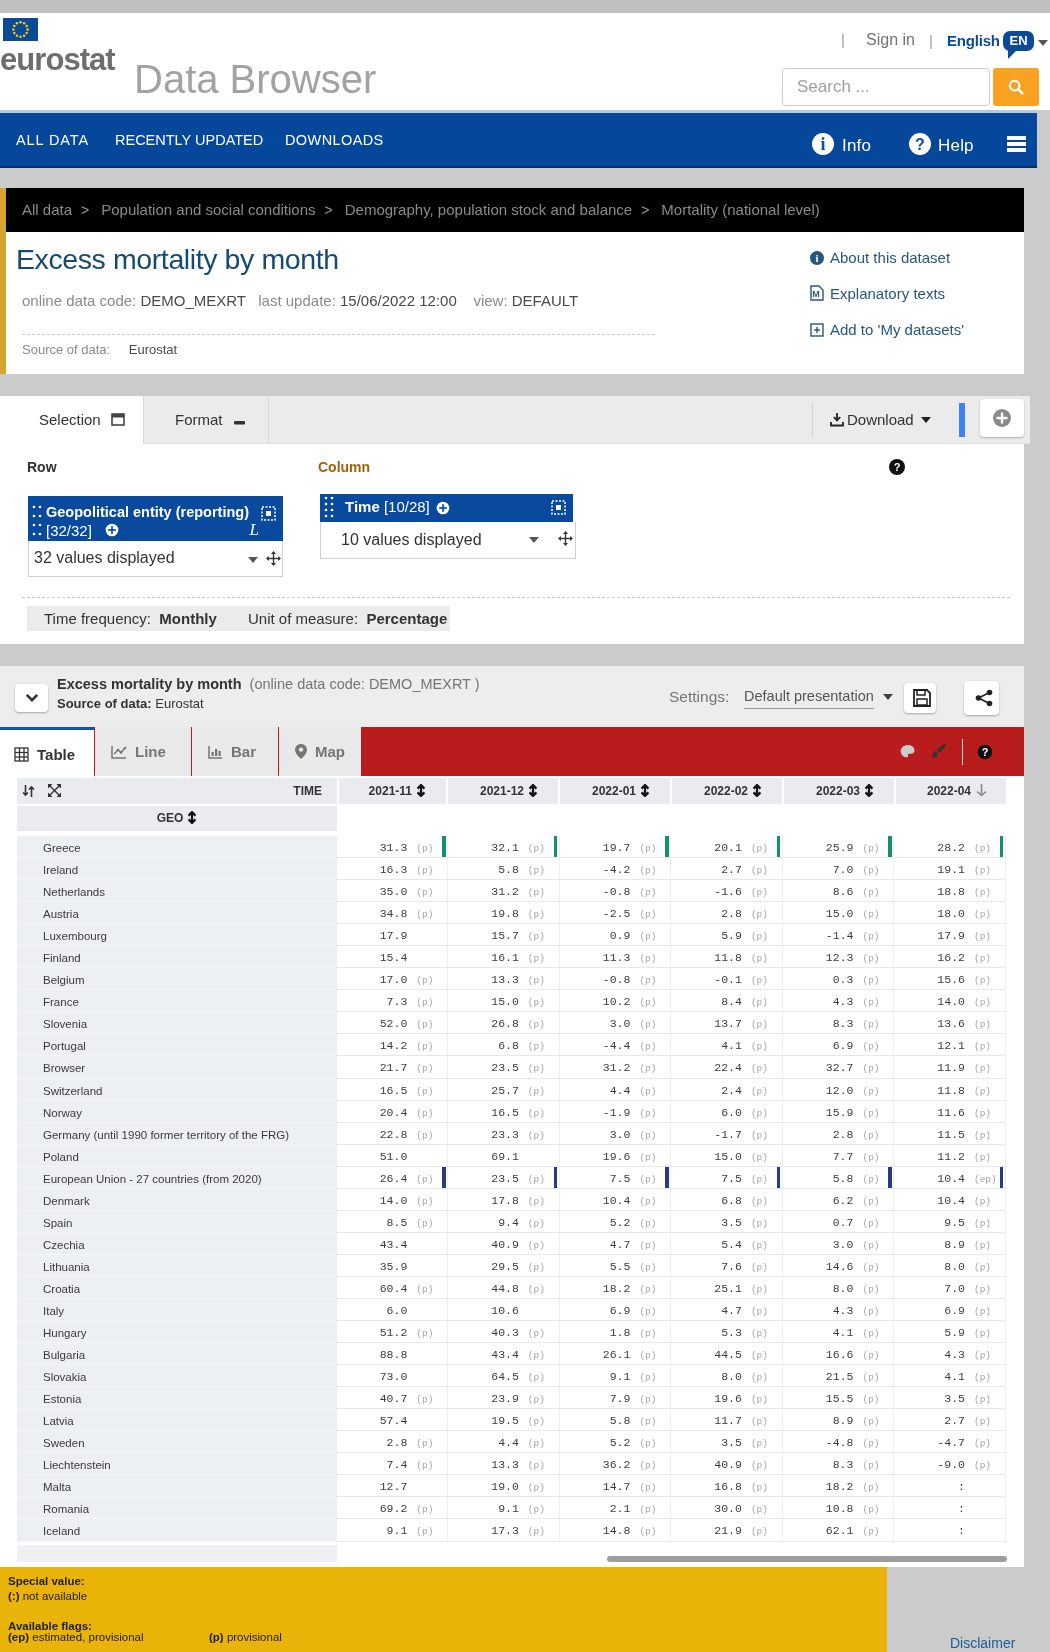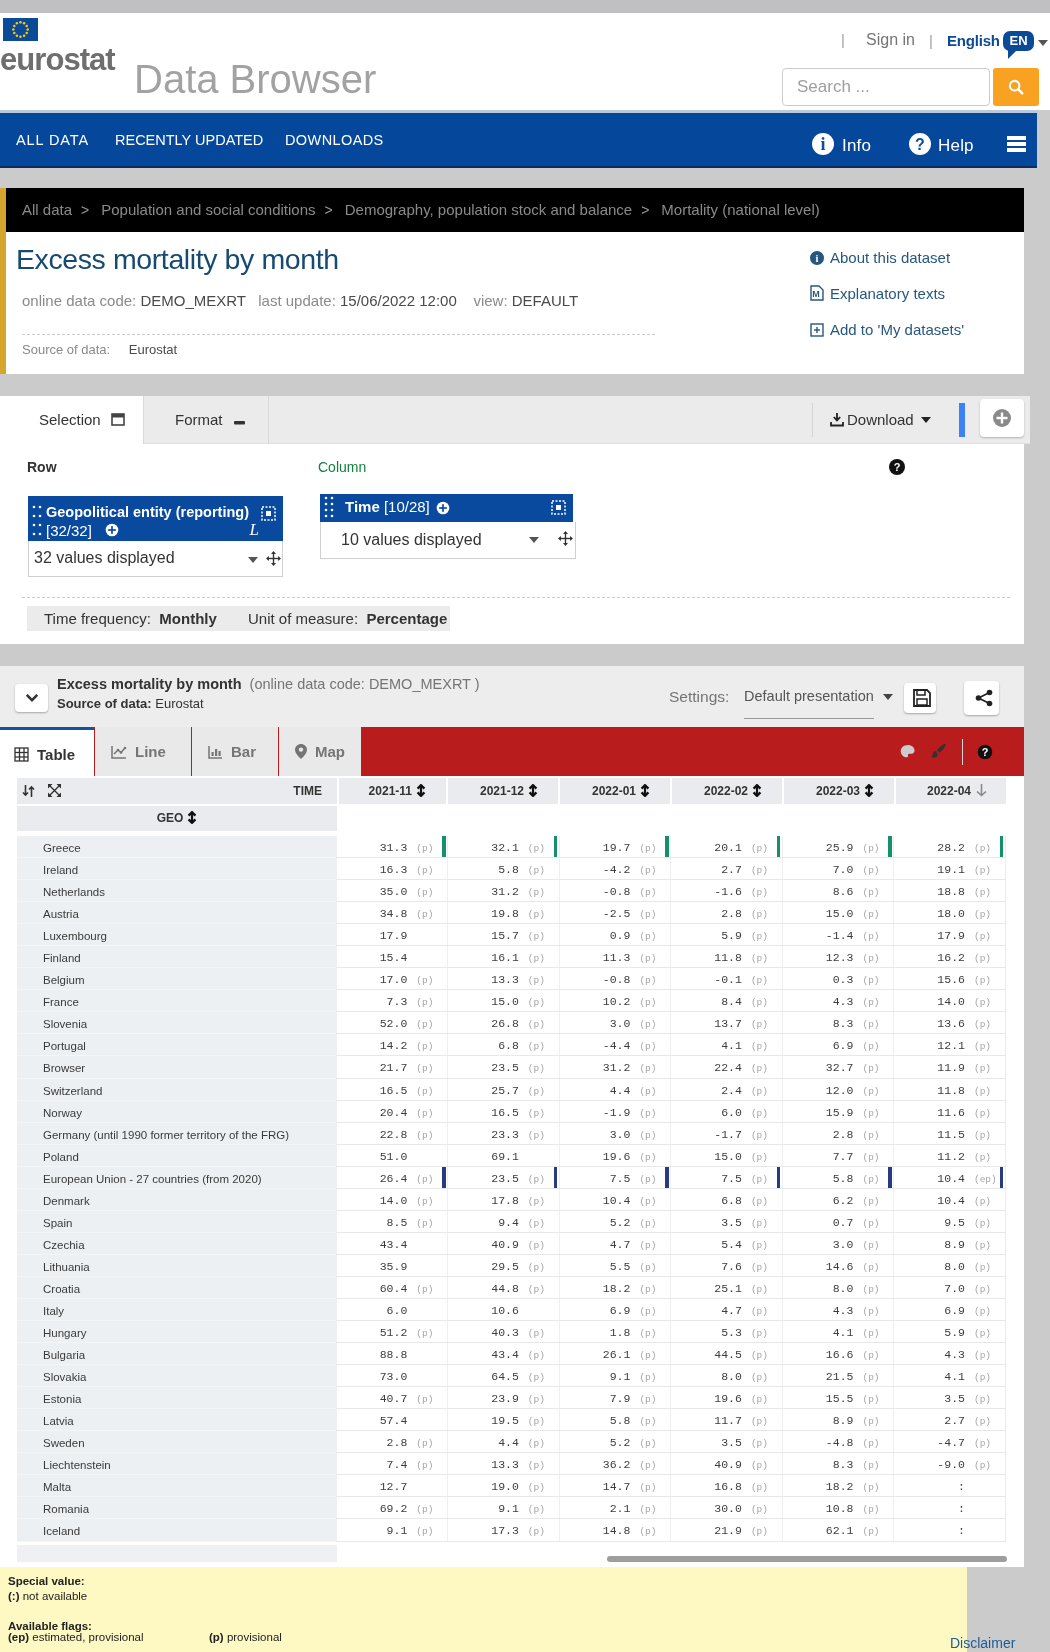--- a/index.html
+++ b/index.html
@@ -47,21 +47,21 @@
 
 #card2 { top:396px; height:248px; }
 #tabbar { position:absolute; left:0; top:0; width:1024px; height:48px; background:#ebebeb; border-bottom:1px solid #e0e0e0;margin-left:6px; }
 .tab { position:absolute; top:0; height:48px; font-size:15px; color:#333; line-height:48px; text-align:left; }
 #tabsel { left:0; width:137px; background:#fff; padding-left:33px; }
 #tabfmt { left:137px; width:126px; border-left:1px solid #d9d9d9; border-right:1px solid #d9d9d9; padding-left:31px; }
 #dlwrap { position:absolute; left:806px; top:7px; width:153px; height:34px; border-left:1px solid #d5d5d5; border-right:6px solid #3b82f6; }
 #dlwrap .txt { position:absolute; left:34px; top:8px; font-size:15px; color:#333; }
 #plusbtn { position:absolute; left:974px; top:3px; width:44px; height:38px; background:#fff; border-radius:4px; box-shadow:0 1px 2px rgba(0,0,0,0.25); }
 #rowlbl { position:absolute; left:27px; top:63px; font-size:14px; font-weight:bold; color:#333; }
-#collbl { position:absolute; left:318px; top:63px; font-size:14px; font-weight:normal; color:#15803d; }
+#collbl { position:absolute; left:318px; top:63px; font-size:14px; font-weight:bold; color:#a16207; }
 #qmark { position:absolute; left:889px; top:63px; }
 .bluebox { position:absolute; background:#094a9e; color:#fff; }
 #rowbox { left:28px; top:100px; width:255px; height:45px; font-size:14.5px; }
 #rowdd { position:absolute; left:28px; top:145px; width:255px; height:36px; border:1px solid #d0d0d0; border-top:none; font-size:16px; color:#333; line-height:34px; padding-left:5px; }
 #colbox { left:320px; top:98px; width:253px; height:28px; font-size:15px; }
 #coldd { position:absolute; left:320px; top:126px; width:256px; height:37px; border:1px solid #d0d0d0; border-top:none; font-size:16px; color:#333; line-height:35px; padding-left:20px; }
 .ddcaret { position:absolute; width:0; height:0; border:5px solid transparent; border-top:6px solid #555; }
 #dash2 { position:absolute; left:22px; top:201px; width:988px; border-top:1px dashed #ccc; }
 .pill { position:absolute; top:210px; height:25px; background:#ebebeb; font-size:15px; color:#333; line-height:25px; }
 #pill1 { left:27px; width:201px; padding-left:17px; }
@@ -69,21 +69,21 @@
 
 
 #card3 { top:666px; height:901px; }
 #modhead { position:absolute; left:0; top:0; width:1024px; height:61px; background:#ededed; }
 #collapsebtn { position:absolute; left:15px; top:18px; width:33px; height:28px; background:#fff; border-radius:4px; box-shadow:0 1px 2px rgba(0,0,0,0.3); }
 #modtitle { position:absolute; left:57px; top:10px; font-size:14.5px; color:#333; }
 #modtitle b { font-weight:bold; }
 #modtitle .code { color:#757575; font-weight:normal; font-size:14.5px; }
 #modsrc { position:absolute; left:57px; top:30px; font-size:13px; color:#333; }
 #settings { position:absolute; left:669px; top:22px; font-size:15.5px; color:#757575; }
-#defpres { position:absolute; left:744px; top:22px; font-size:14.5px; color:#555; border-bottom:1px solid #999; padding-bottom:14px; }
+#defpres { position:absolute; left:744px; top:22px; font-size:14.5px; color:#555; border-bottom:1px solid #999; padding-bottom:4px; }
 #savebtn { position:absolute; left:904px; top:17px; width:32px; height:30px; background:#fff; border-radius:4px; box-shadow:0 1px 2px rgba(0,0,0,0.3); }
 #sharebtn { position:absolute; left:964px; top:15px; width:35px; height:34px; background:#fff; border-radius:4px; box-shadow:0 1px 2px rgba(0,0,0,0.3); }
 #viewtabs { position:absolute; left:0; top:61px; width:1024px; height:49px; background:#b91c1c; }
 .vtab { position:absolute; top:0; height:49px; background:#e9e9e9; color:#757575; font-size:15px; font-weight:bold; line-height:49px; }
 #vtab1 { left:0; width:94px; background:#fff; color:#333; border-top:3px solid #1254a2; }
 #vtab2 { left:95px; width:96px; }
 #vtab3 { left:192px; width:86px; }
 #vtab4 { left:279px; width:82px; }
 
 
@@ -98,21 +98,21 @@
 .tr .c:first-of-type { width:109px; }
 .v { flex:1; text-align:right; font-size:11.5px; color:#3d3d3d; line-height:24.5px; }
 .fl { width:40px; text-align:left; padding-left:9px; font-size:9.5px; color:#a5a5a5; line-height:25px; }
 .bar { position:absolute; right:1.5px; top:0; bottom:0; width:3.6px; }
 .bar.g { background:#15906d; }
 #thead .sort { vertical-align:-2px; margin-left:4px; }
 #geocell .sort { vertical-align:-2px; margin-left:4px; }
 .bar.n { background:#283a80; }
 
 
-#footer { left:0; top:1567px; width:967px; height:85px; background:#fef9c3; font-size:11.5px; color:#222;padding-left:14px; }
+#footer { left:0; top:1567px; width:887px; height:85px; background:#eab308; font-size:11.5px; color:#222;padding-left:14px; }
 #footer .ft { position:absolute; left:8px; }
 #hscroll { left:607px; top:1556px; width:400px; height:6px; background:#9e9e9e; border-radius:3px; }
 #disclaimer { position:absolute; left:950px; top:68px; color:#1a5c96; font-size:14px; }
 </style></head>
 <body>
 <div class="abs" id="topstrip"></div>
 
 <div class="abs" id="header">
   <svg class="abs" id="euflag" viewBox="0 0 35 23">
       <rect width="35" height="23" fill="#0b4a97"></rect>

